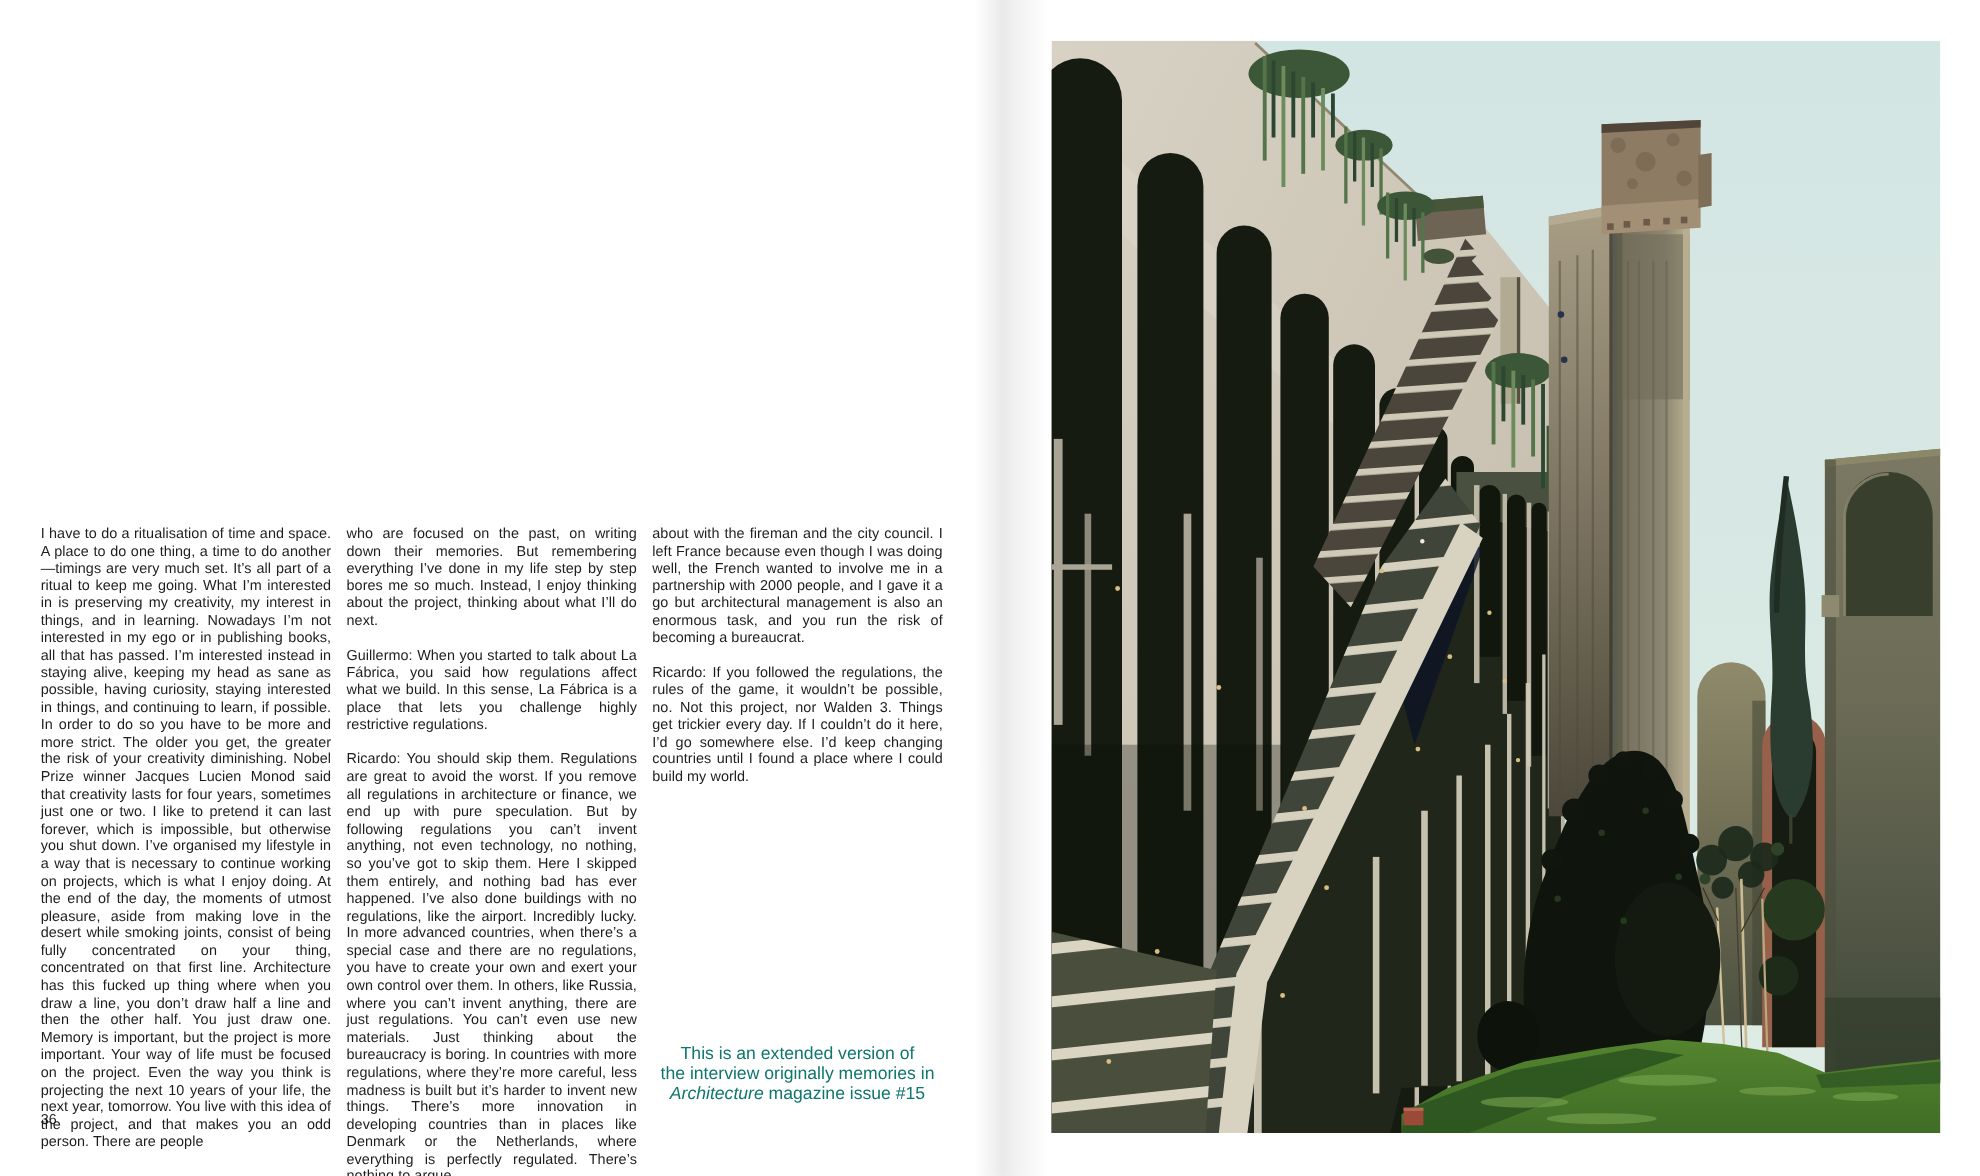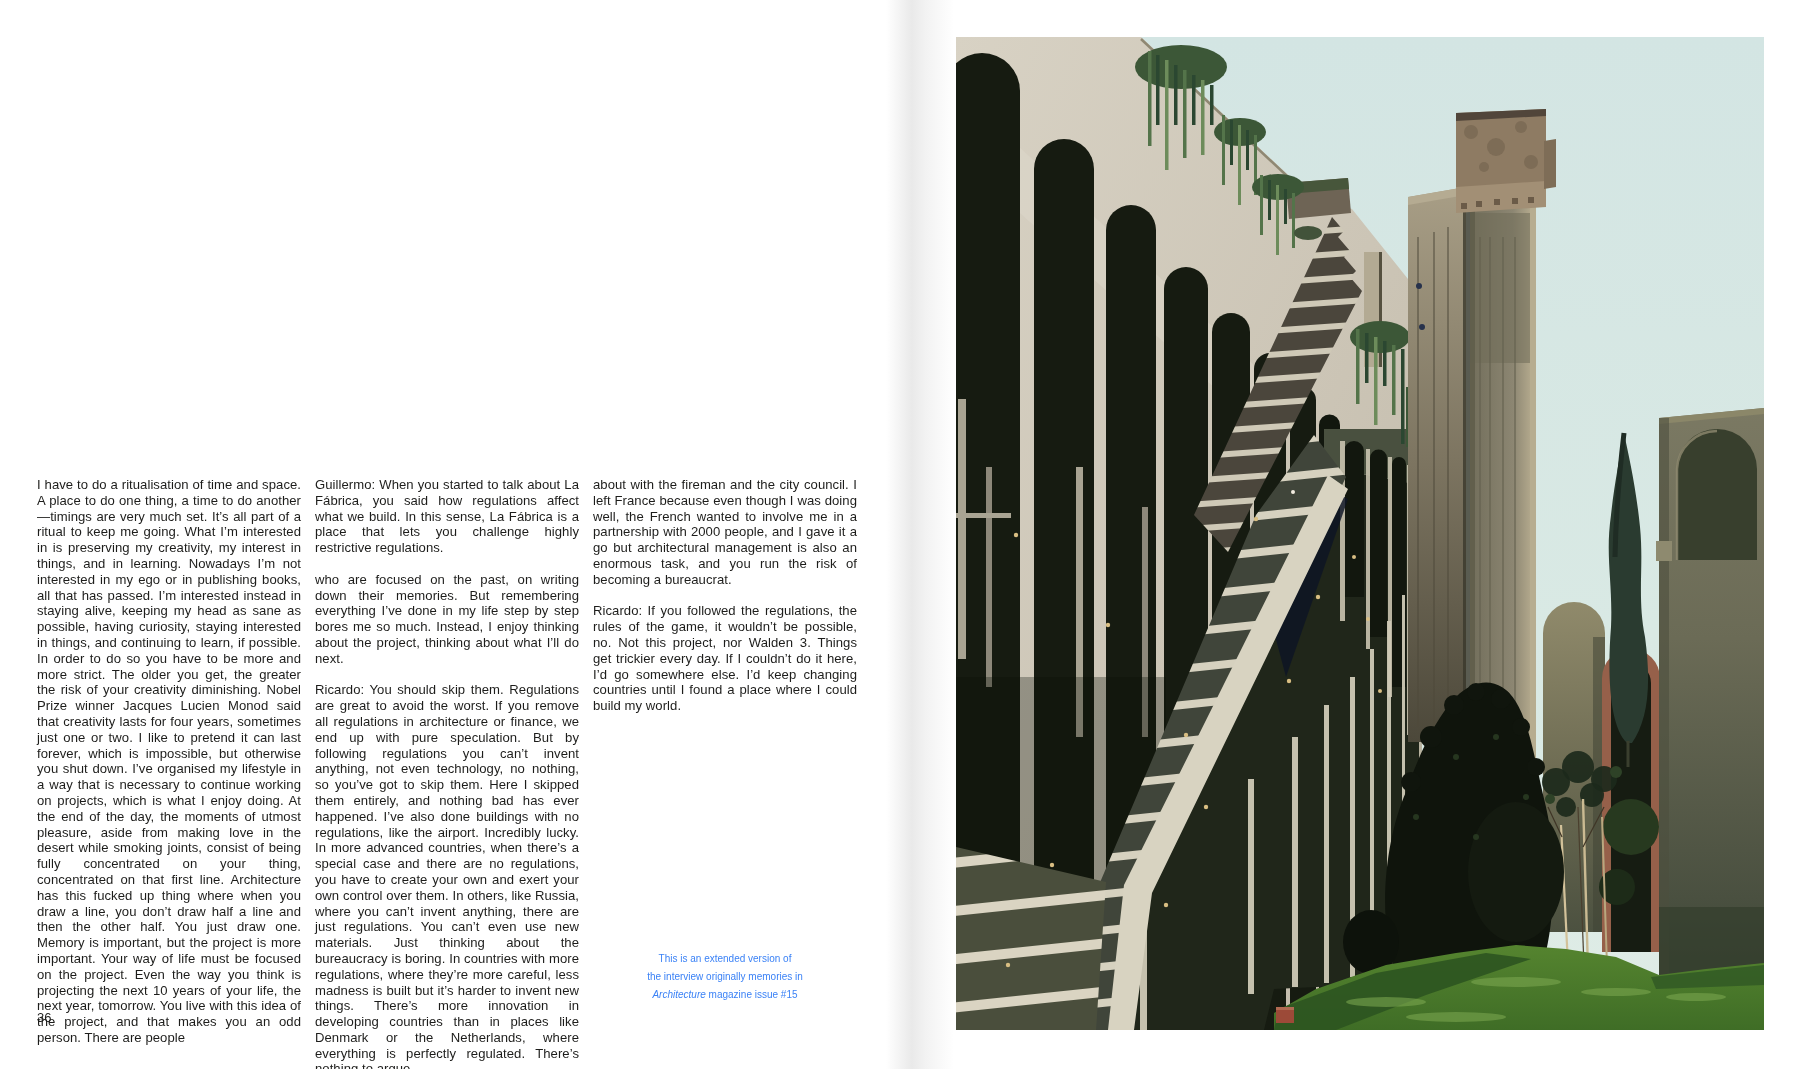--- a/index.html
+++ b/index.html
@@ -4,40 +4,40 @@
 <style>
   html,body{margin:0;padding:0;background:#ffffff;}
   body{width:1800px;height:1069px;overflow:hidden;font-family:"Liberation Sans",sans-serif;}
   .spread{position:relative;width:1564px;height:1069px;background:#ffffff;}
   .col{position:absolute;top:477px;width:264px;color:#1d1d1b;font-size:13.1px;line-height:15.8px;text-align:justify;letter-spacing:0.05px;}
   .col p{margin:0 0 15.8px 0;}
   .col p:last-child{margin-bottom:0;}
   .col1{left:37px;}
   .col2{left:315px;}
   .col3{left:593px;}
-  .footnote{position:absolute;left:593px;top:950px;width:264px;text-align:center;color:#3b82f6;font-size:10px;line-height:18px;}
+  .footnote{position:absolute;left:593px;top:950px;width:264px;text-align:center;color:#0f766e;font-size:16px;line-height:18px;}
   .footnote .it{font-style:italic;}
   .page-number{position:absolute;left:37px;top:1010px;font-size:13px;color:#1d1d1b;}
   .gutter{position:absolute;left:886px;top:0;width:68px;height:1069px;
     background:linear-gradient(to right, rgba(255,255,255,0) 0%, rgba(120,120,120,0.16) 38%, rgba(150,150,150,0.12) 58%, rgba(255,255,255,0) 100%);}
   .photo{position:absolute;left:956px;top:37px;width:808px;height:993px;}
   .photo svg{display:block;width:808px;height:993px;}
 </style>
 </head>
 <body>
 
 <div class="spread">
 
   <div>
     <div class="col col1">
       <p>I have to do a ritualisation of time and space. A place to do one thing, a time to do another—timings are very much set. It’s all part of a ritual to keep me going. What I’m interested in is preserving my creativity, my interest in things, and in learning. Nowadays I’m not interested in my ego or in publishing books, all that has passed. I’m interested instead in staying alive, keeping my head as sane as possible, having curiosity, staying interested in things, and continuing to learn, if possible. In order to do so you have to be more and more strict. The older you get, the greater the risk of your creativity diminishing. Nobel Prize winner Jacques Lucien Monod said that creativity lasts for four years, sometimes just one or two. I like to pretend it can last forever, which is impossible, but otherwise you shut down. I’ve organised my lifestyle in a way that is necessary to continue working on projects, which is what I enjoy doing. At the end of the day, the moments of utmost pleasure, aside from making love in the desert while smoking joints, consist of being fully concentrated on your thing, concentrated on that first line. Architecture has this fucked up thing where when you draw a line, you don’t draw half a line and then the other half. You just draw one. Memory is important, but the project is more important. Your way of life must be focused on the project. Even the way you think is projecting the next 10 years of your life, the next year, tomorrow. You live with this idea of the project, and that makes you an odd person. There are people</p>
     </div>
     <div class="col col2">
+      <p>who are focused on the past, on writing down their memories. But remembering everything I’ve done in my life step by step bores me so much. Instead, I enjoy thinking about the project, thinking about what I’ll do next.</p>
       <p>Guillermo: When you started to talk about La Fábrica, you said how regulations affect what we build. In this sense, La Fábrica is a place that lets you challenge highly restrictive regulations.</p>
-      <p>who are focused on the past, on writing down their memories. But remembering everything I’ve done in my life step by step bores me so much. Instead, I enjoy thinking about the project, thinking about what I’ll do next.</p>
       <p>Ricardo: You should skip them. Regulations are great to avoid the worst. If you remove all regulations in architecture or finance, we end up with pure speculation. But by following regulations you can’t invent anything, not even technology, no nothing, so you’ve got to skip them. Here I skipped them entirely, and nothing bad has ever happened. I’ve also done buildings with no regulations, like the airport. Incredibly lucky. In more advanced countries, when there’s a special case and there are no regulations, you have to create your own and exert your own control over them. In others, like Russia, where you can’t invent anything, there are just regulations. You can’t even use new materials. Just thinking about the bureaucracy is boring. In countries with more regulations, where they’re more careful, less madness is built but it’s harder to invent new things. There’s more innovation in developing countries than in places like Denmark or the Netherlands, where everything is perfectly regulated. There’s nothing to argue</p>
     </div>
     <div class="col col3">
       <p>about with the fireman and the city council. I left France because even though I was doing well, the French wanted to involve me in a partnership with 2000 people, and I gave it a go but architectural management is also an enormous task, and you run the risk of becoming a bureaucrat.</p>
       <p>Ricardo: If you followed the regulations, the rules of the game, it wouldn’t be possible, no. Not this project, nor Walden 3. Things get trickier every day. If I couldn’t do it here, I’d go somewhere else. I’d keep changing countries until I found a place where I could build my world.</p>
     </div>
     <div class="footnote">
       <div>This is an extended version of</div>
       <div>the interview originally memories in</div>
       <div><span class="it">Architecture</span><span> magazine issue #15</span></div>

